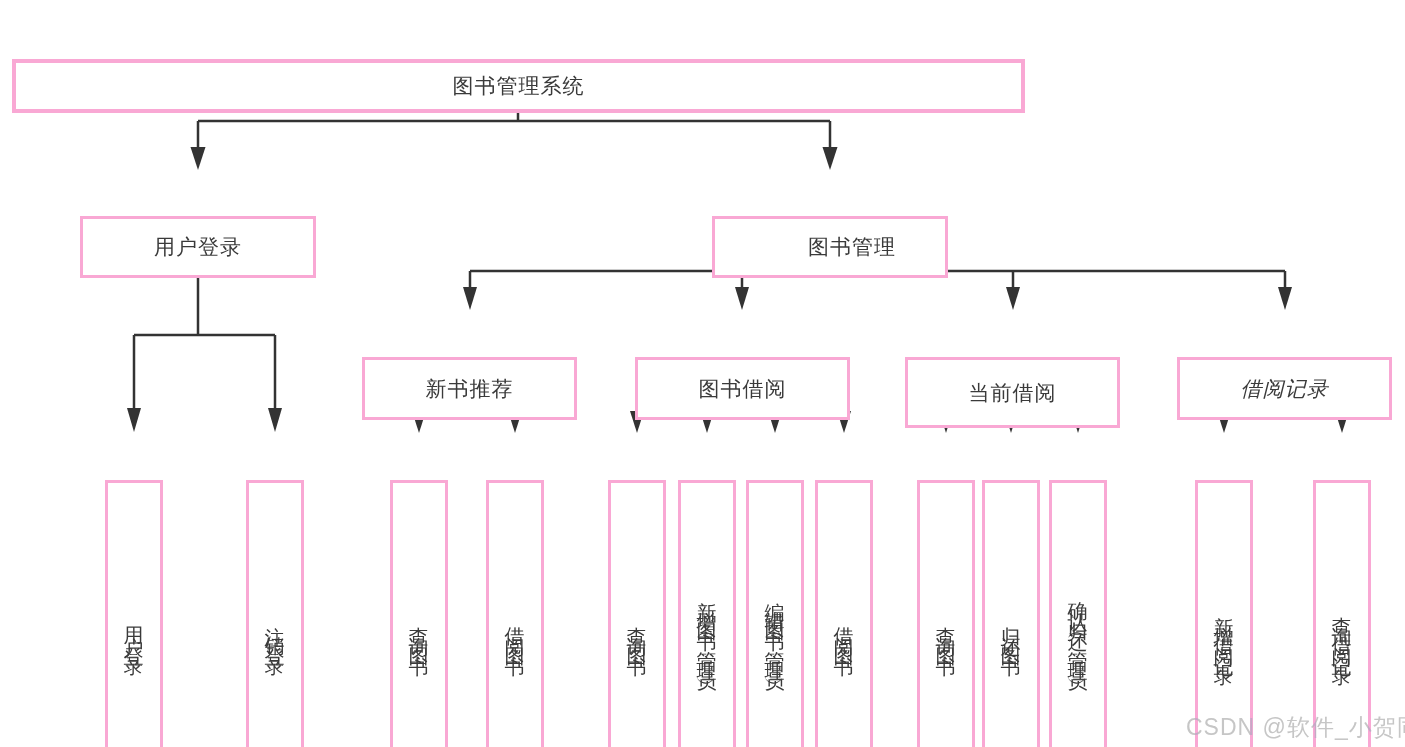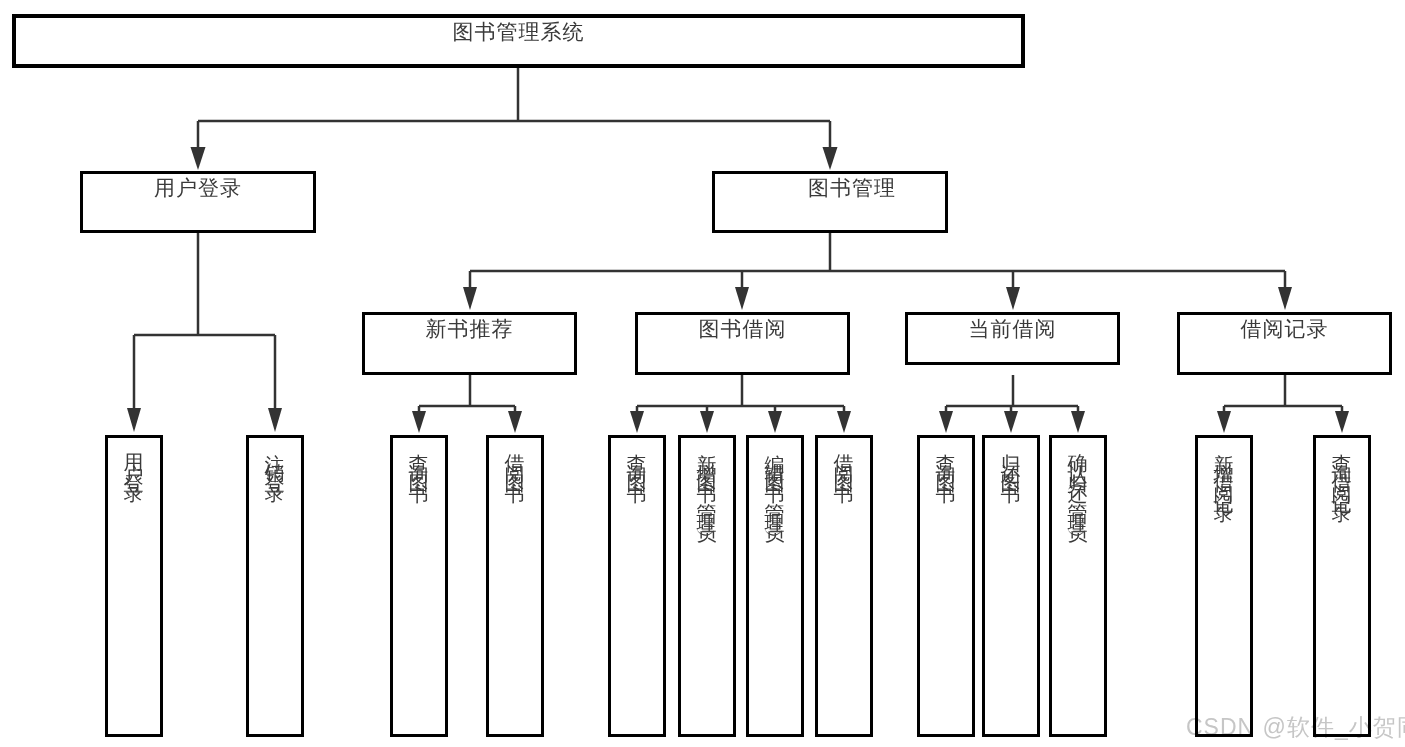--- a/index.html
+++ b/index.html
@@ -7,27 +7,28 @@
   .canvas{
     position:relative;
     width:1405px;height:747px;
     background:#ffffff;
     overflow:hidden;
   }
   .connectors{position:absolute;left:0;top:0;z-index:1;}
   .box{
     position:absolute;
     background:#ffffff;
-    border:3px solid #000000;
+    border:3px solid #f9a8d4;
     box-sizing:border-box;
     display:flex;
-    align-items:flex-start;
+    align-items:center;
     justify-content:center;
     z-index:2;
     color:#3a3a3a;
+    margin-top:45px;
   }
   .h-box span{
     font-size:21px;
     letter-spacing:1px;
     white-space:nowrap;
   }
   .root-box{border-width:4px;}
   .root-box span{font-size:21px;}
   .v-box span{
     writing-mode:vertical-rl;
@@ -138,24 +139,24 @@
   <div class="box h-box" style="left:712px;top:171px;width:236px;height:62px;padding-left:44px;">
     <span>图书管理</span>
   </div>
 
   <div class="box h-box" style="left:362px;top:312px;width:215px;height:63px;">
     <span>新书推荐</span>
   </div>
   <div class="box h-box" style="left:635px;top:312px;width:215px;height:63px;">
     <span>图书借阅</span>
   </div>
-  <div class="box h-box" style="left:905px;top:312px;width:215px;height:53px;">
+  <div class="box h-box" style="left:905px;top:312px;width:215px;height:71px;">
     <span>当前借阅</span>
   </div>
-  <div class="box h-box" style="left:1177px;top:312px;width:215px;height:63px;">
+  <div class="box h-box" style="left:1177px;top:312px;width:215px;height:63px;font-style:italic;">
     <span>借阅记录</span>
   </div>
 
   <div class="box v-box" style="left:105px;top:435px;width:58px;height:302px;">
     <span>用户登录</span>
   </div>
   <div class="box v-box" style="left:246px;top:435px;width:58px;height:302px;">
     <span>注销登录</span>
   </div>
 

